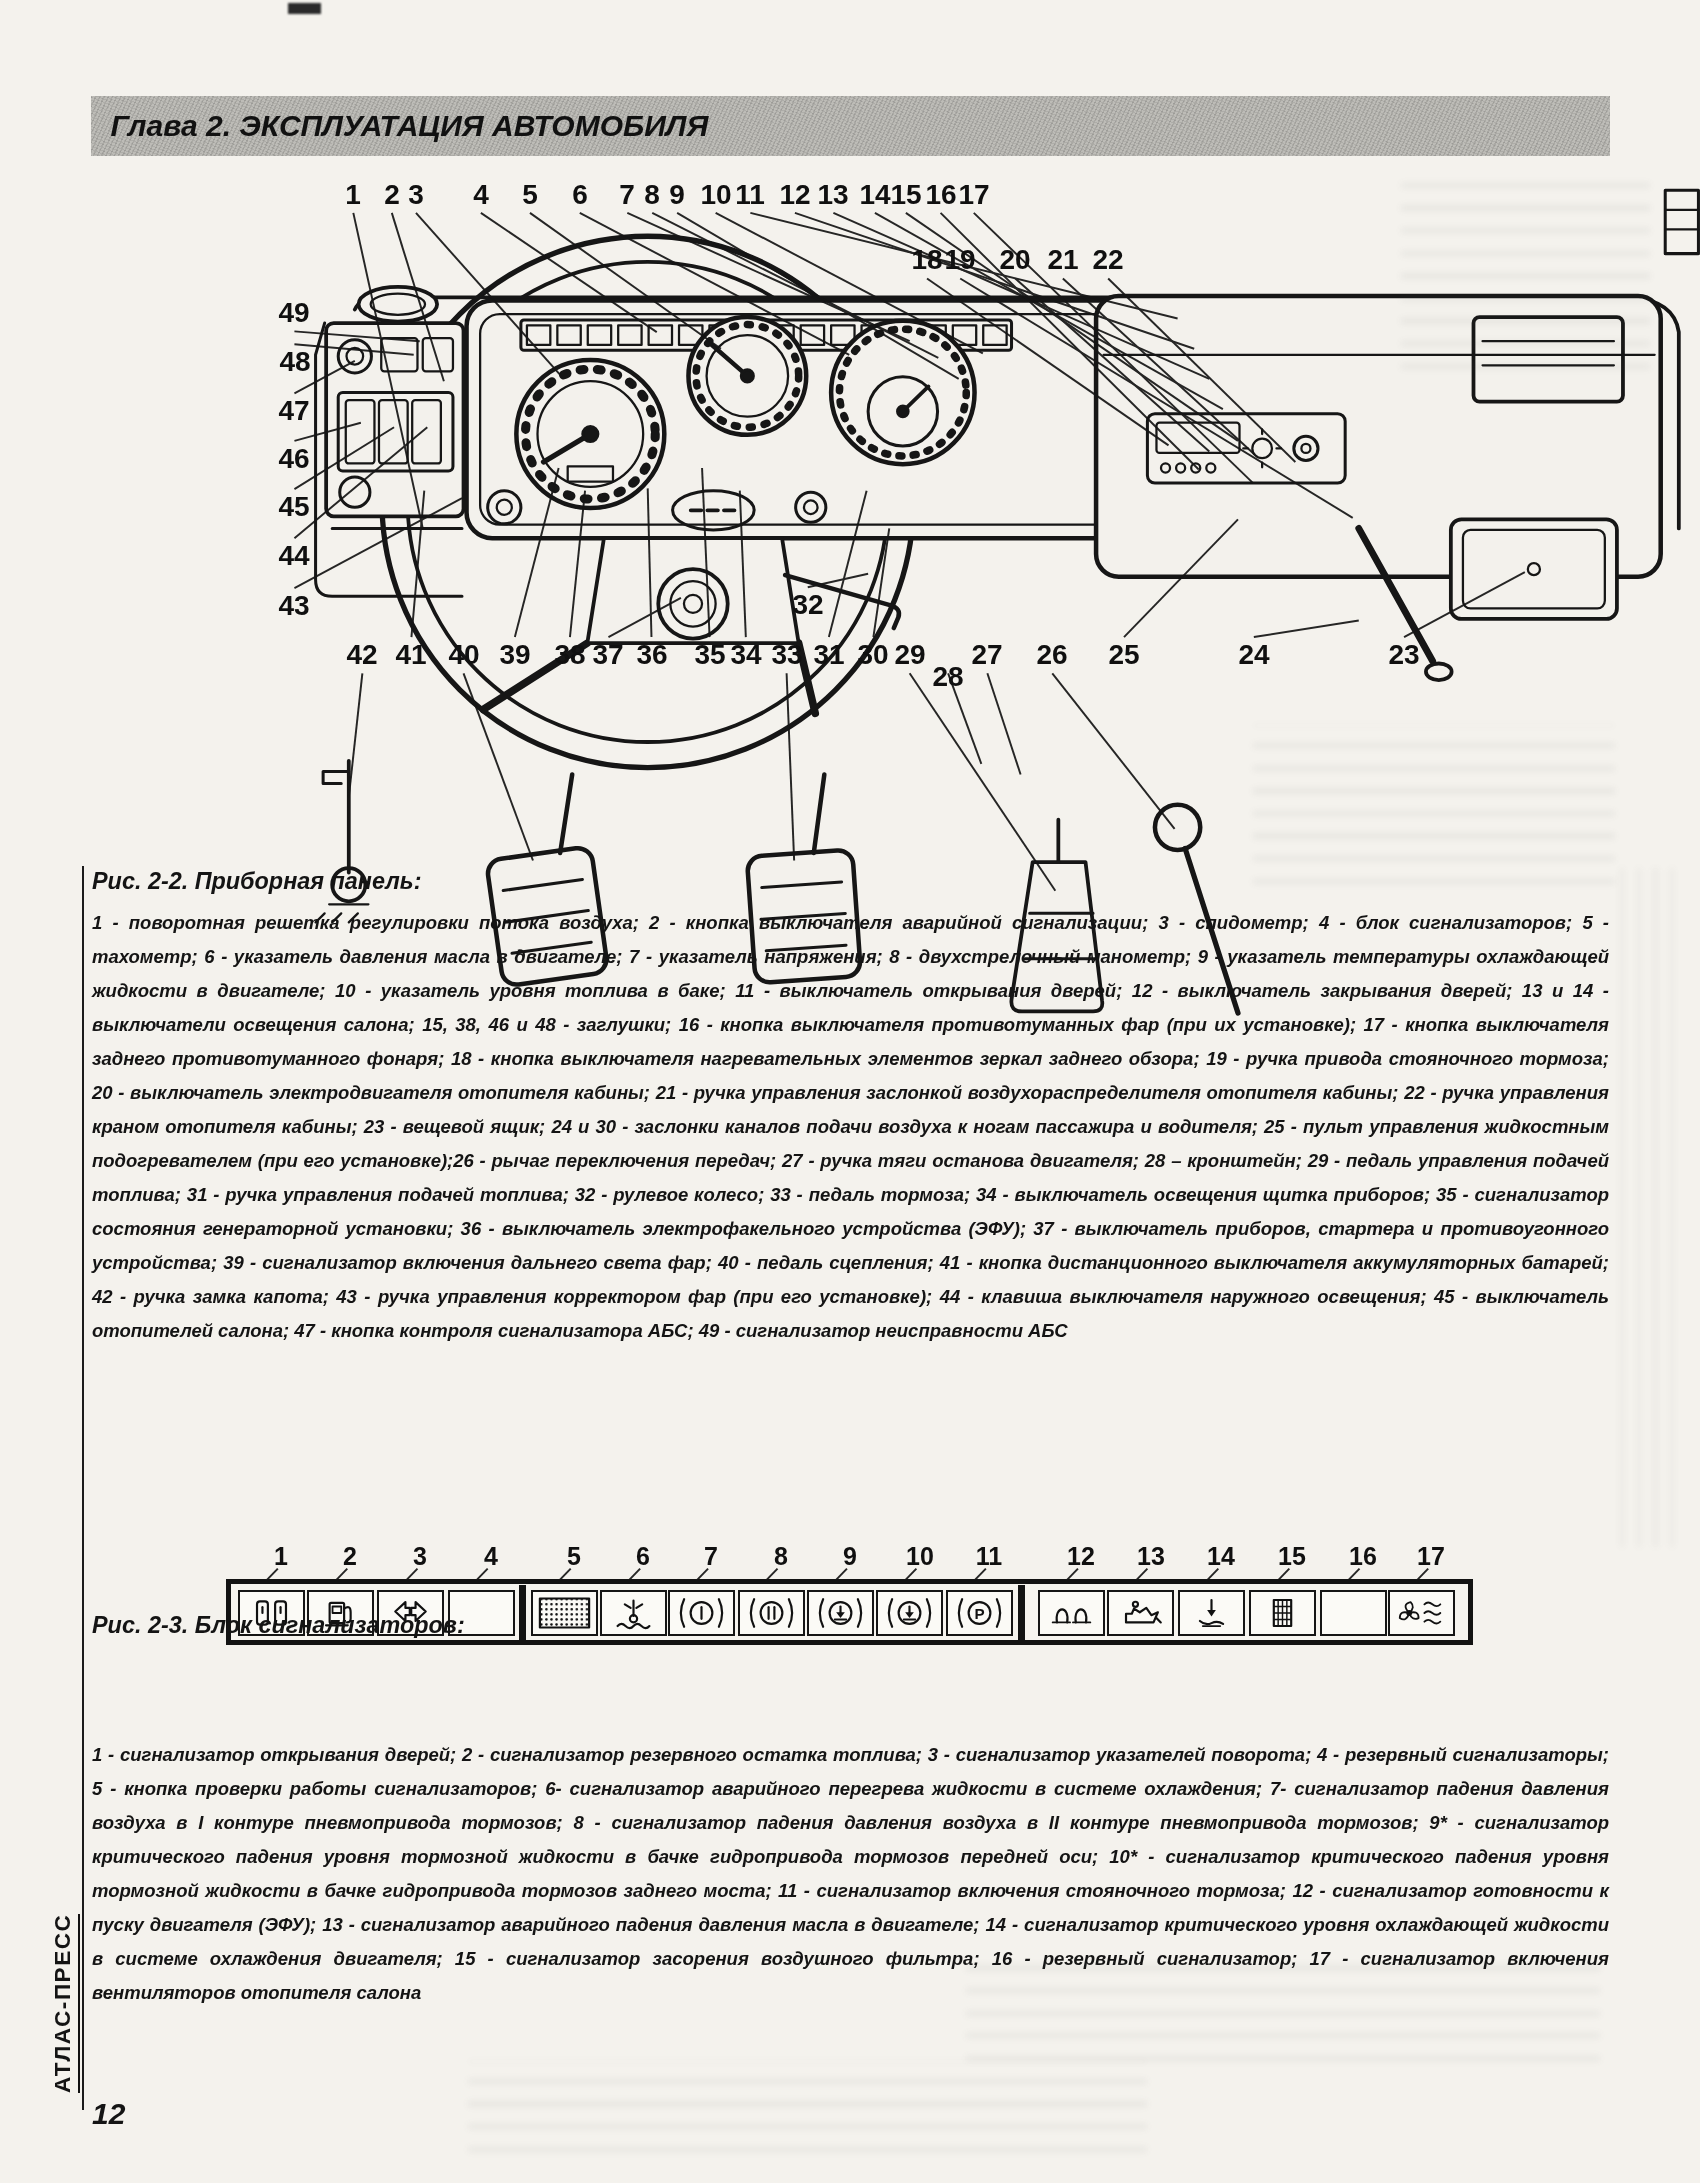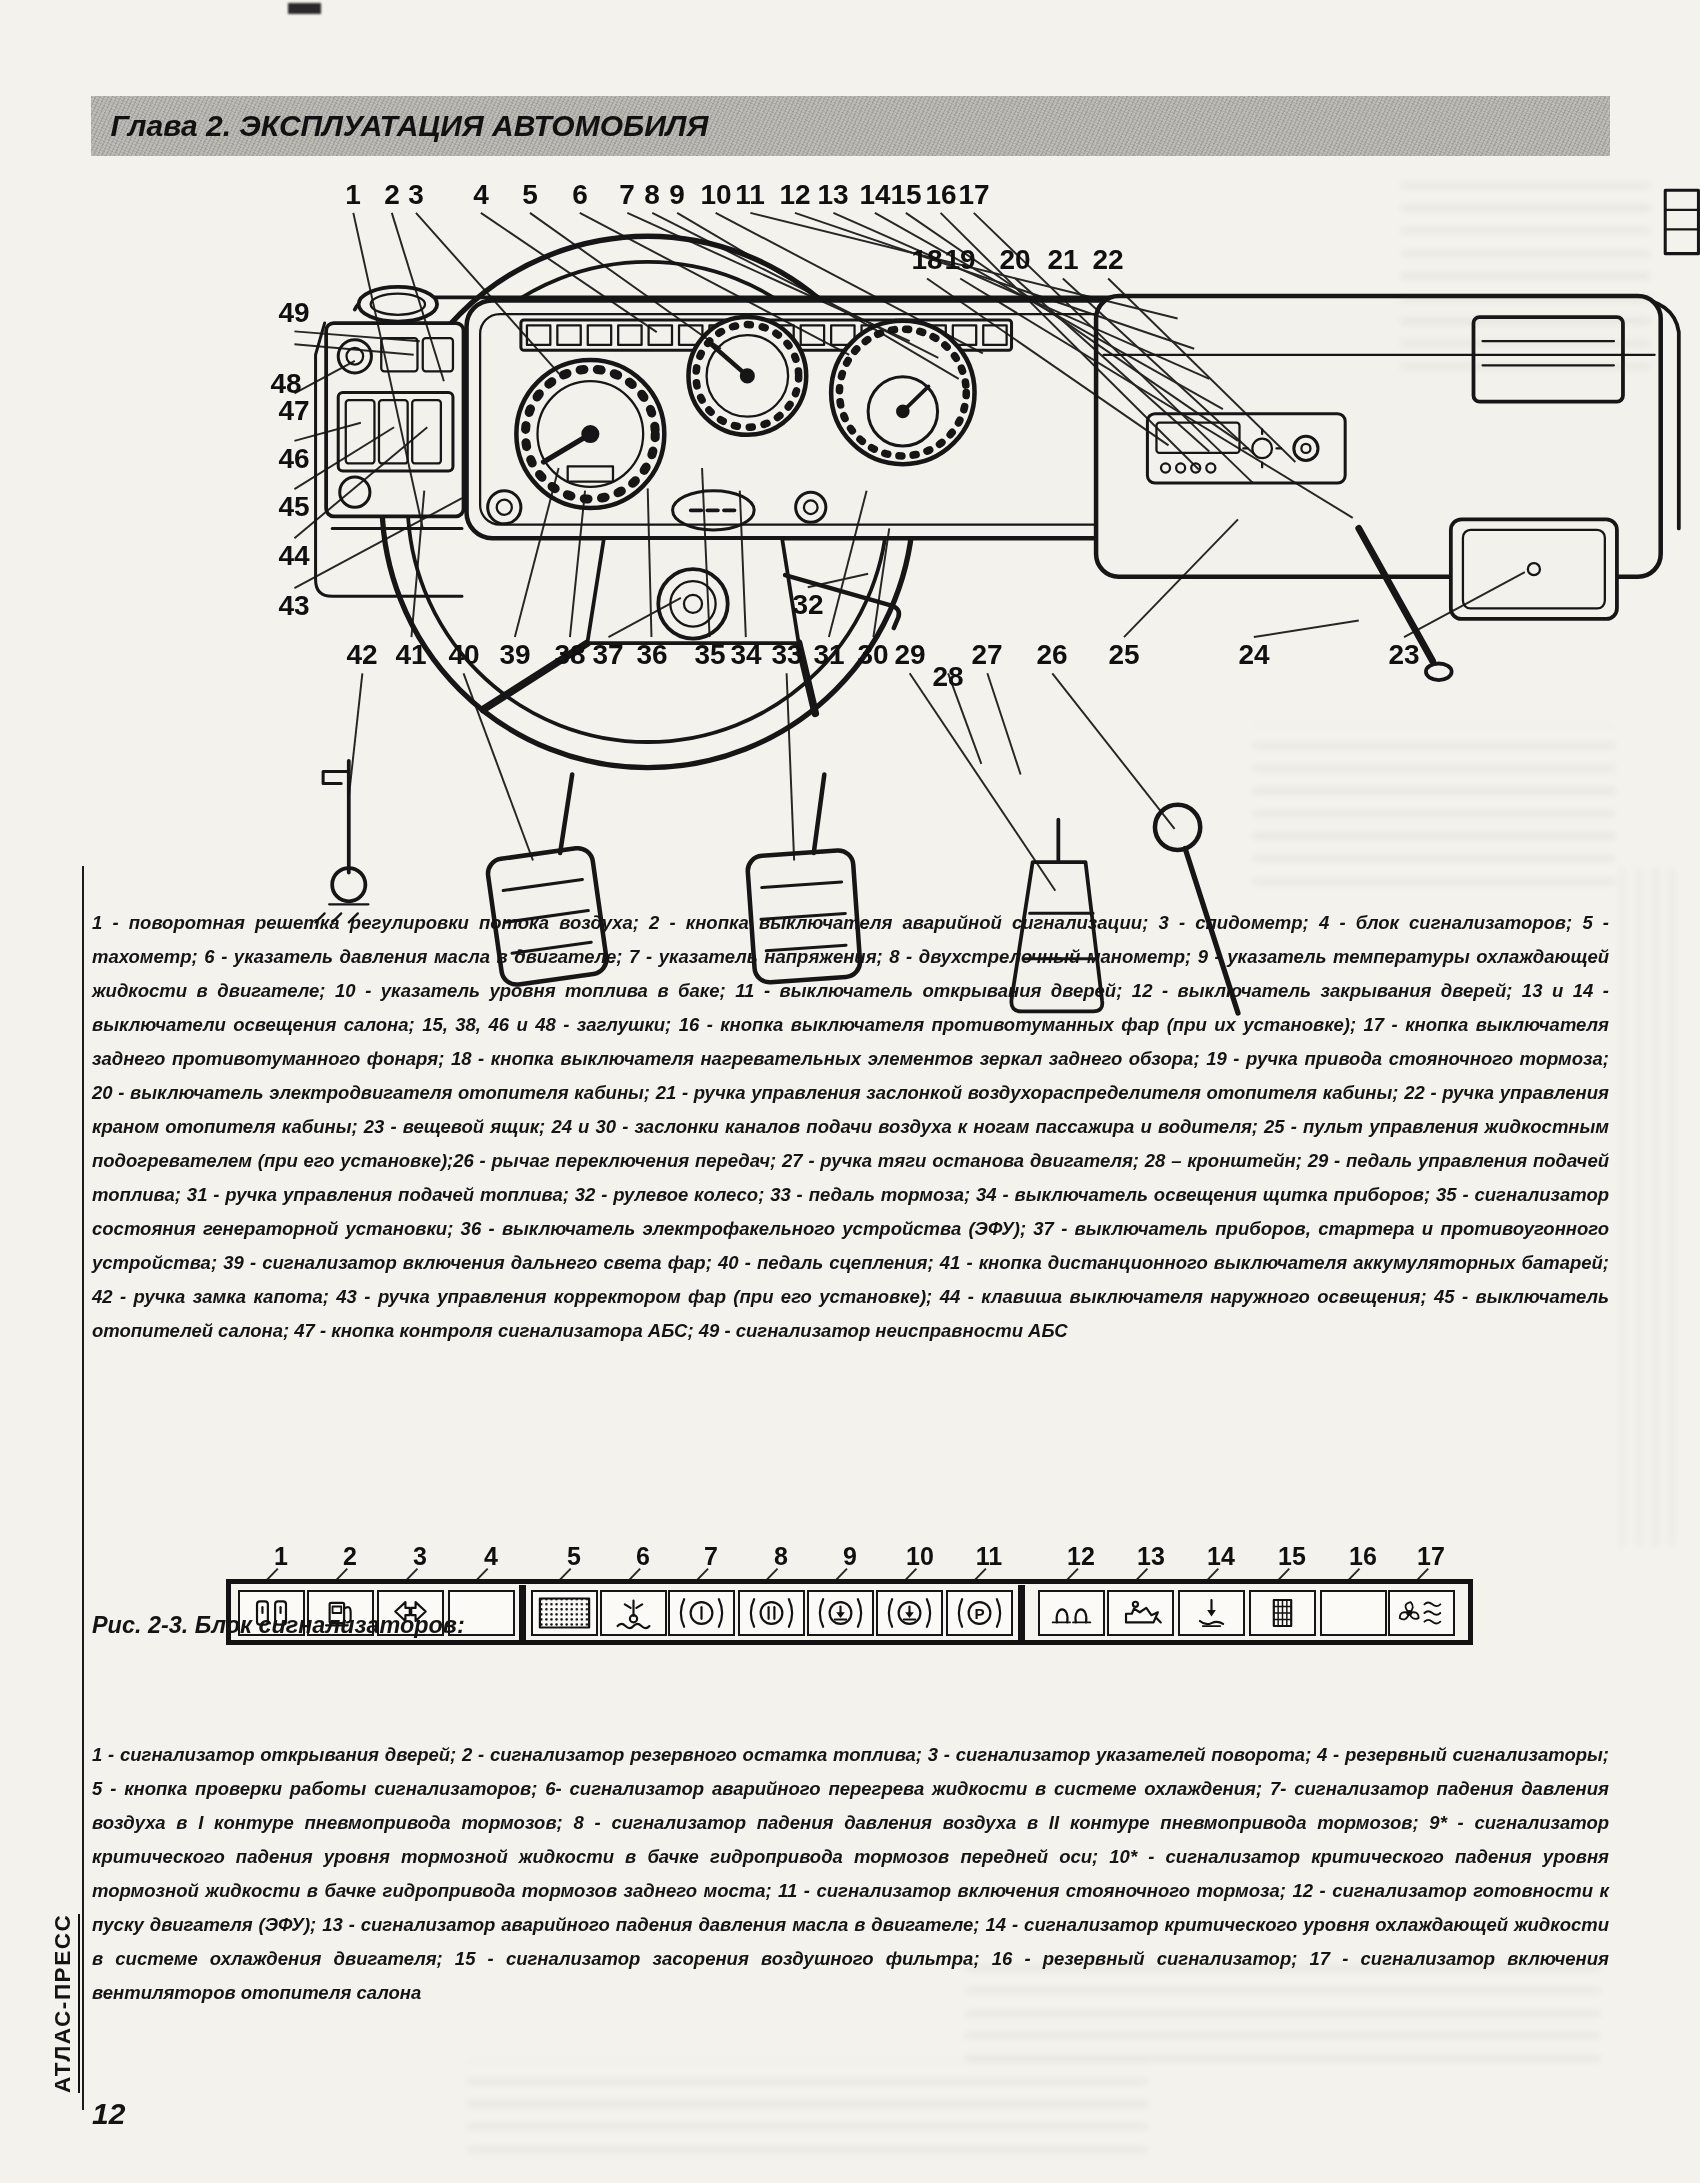--- a/index.html
+++ b/index.html
@@ -318,21 +318,21 @@
       <div class="callout" style="left: 875px; top: 195px;">14</div>
       <div class="callout" style="left: 906px; top: 195px;">15</div>
       <div class="callout" style="left: 941px; top: 195px;">16</div>
       <div class="callout" style="left: 974px; top: 195px;">17</div>
       <div class="callout" style="left: 927px; top: 260px;">18</div>
       <div class="callout" style="left: 960px; top: 260px;">19</div>
       <div class="callout" style="left: 1015px; top: 260px;">20</div>
       <div class="callout" style="left: 1063px; top: 260px; text-align: right;">21</div>
       <div class="callout" style="left: 1108px; top: 260px;">22</div>
       <div class="callout" style="left: 294px; top: 313px;">49</div>
-      <div class="callout" style="left: 286px; top: 362px; margin-top: 22px;">48</div>
+      <div class="callout" style="left: 295px; top: 362px;">48</div>
       <div class="callout" style="left: 294px; top: 411px;">47</div>
       <div class="callout" style="left: 294px; top: 459px;">46</div>
       <div class="callout" style="left: 294px; top: 507px;">45</div>
       <div class="callout" style="left: 294px; top: 556px;">44</div>
       <div class="callout" style="left: 294px; top: 606px;">43</div>
       <div class="callout" style="left: 362px; top: 655px;">42</div>
       <div class="callout" style="left: 411px; top: 655px;">41</div>
       <div class="callout" style="left: 464px; top: 655px;">40</div>
       <div class="callout" style="left: 515px; top: 655px;">39</div>
       <div class="callout" style="left: 570px; top: 655px;">38</div>
@@ -346,20 +346,21 @@
       <div class="callout" style="left: 873px; top: 655px;">30</div>
       <div class="callout" style="left: 910px; top: 655px;">29</div>
       <div class="callout" style="left: 948px; top: 677px;">28</div>
       <div class="callout" style="left: 987px; top: 655px;">27</div>
       <div class="callout" style="left: 1052px; top: 655px;">26</div>
       <div class="callout" style="left: 1124px; top: 655px;">25</div>
       <div class="callout" style="left: 1254px; top: 655px;">24</div>
       <div class="callout" style="left: 1404px; top: 655px;">23</div>
     </div>
 
+  <div class="cap-title" style="top:868px">Рис. 2-2. Приборная панель:</div>
   <div class="cap-body" style="top:906px">1 - поворотная решетка регулировки потока воздуха; 2 - кнопка выключателя аварийной сигнализации; 3 - спидометр; 4 - блок сигнализаторов; 5 - тахометр; 6 - указатель давления масла в двигателе; 7 - указатель напряжения; 8 - двухстрелочный манометр; 9 - указатель температуры охлаждающей жидкости в двигателе; 10 - указатель уровня топлива в баке; 11 - выключатель открывания дверей; 12 - выключатель закрывания дверей; 13 и 14 - выключатели освещения салона; 15, 38, 46 и 48 - заглушки; 16 - кнопка выключателя противотуманных фар (при их установке); 17 - кнопка выключателя заднего противотуманного фонаря; 18 - кнопка выключателя нагревательных элементов зеркал заднего обзора; 19 - ручка привода стояночного тормоза; 20 - выключатель электродвигателя отопителя кабины; 21 - ручка управления заслонкой воздухораспределителя отопителя кабины; 22 - ручка управления краном отопителя кабины; 23 - вещевой ящик; 24 и 30 - заслонки каналов подачи воздуха к ногам пассажира и водителя; 25 - пульт управления жидкостным подогревателем (при его установке);26 - рычаг переключения передач; 27 - ручка тяги останова двигателя; 28 – кронштейн; 29 - педаль управления подачей топлива; 31 - ручка управления подачей топлива; 32 - рулевое колесо; 33 - педаль тормоза; 34 - выключатель освещения щитка приборов; 35 - сигнализатор состояния генераторной установки; 36 - выключатель электрофакельного устройства (ЭФУ); 37 - выключатель приборов, стартера и противоугонного устройства; 39 - сигнализатор включения дальнего света фар; 40 - педаль сцепления; 41 - кнопка дистанционного выключателя аккумуляторных батарей; 42 - ручка замка капота; 43 - ручка управления корректором фар (при его установке); 44 - клавиша выключателя наружного освещения; 45 - выключатель отопителей салона; 47 - кнопка контроля сигнализатора АБС; 49 - сигнализатор неисправности АБС</div>
 
   <div class="strip-outer"></div>
   <div class="strip-divider" style="left:519px"></div>
   <div class="strip-divider" style="left:1018px"></div>
   <div id="strip-cells">
       <div class="strip-num" style="left: 281px;">1</div>
       <div class="ind-cell" style="left: 238px;">
         <svg viewBox="0 0 84 58">
           <g stroke="#111" stroke-width="3" fill="none" stroke-linecap="round" stroke-linejoin="round">

